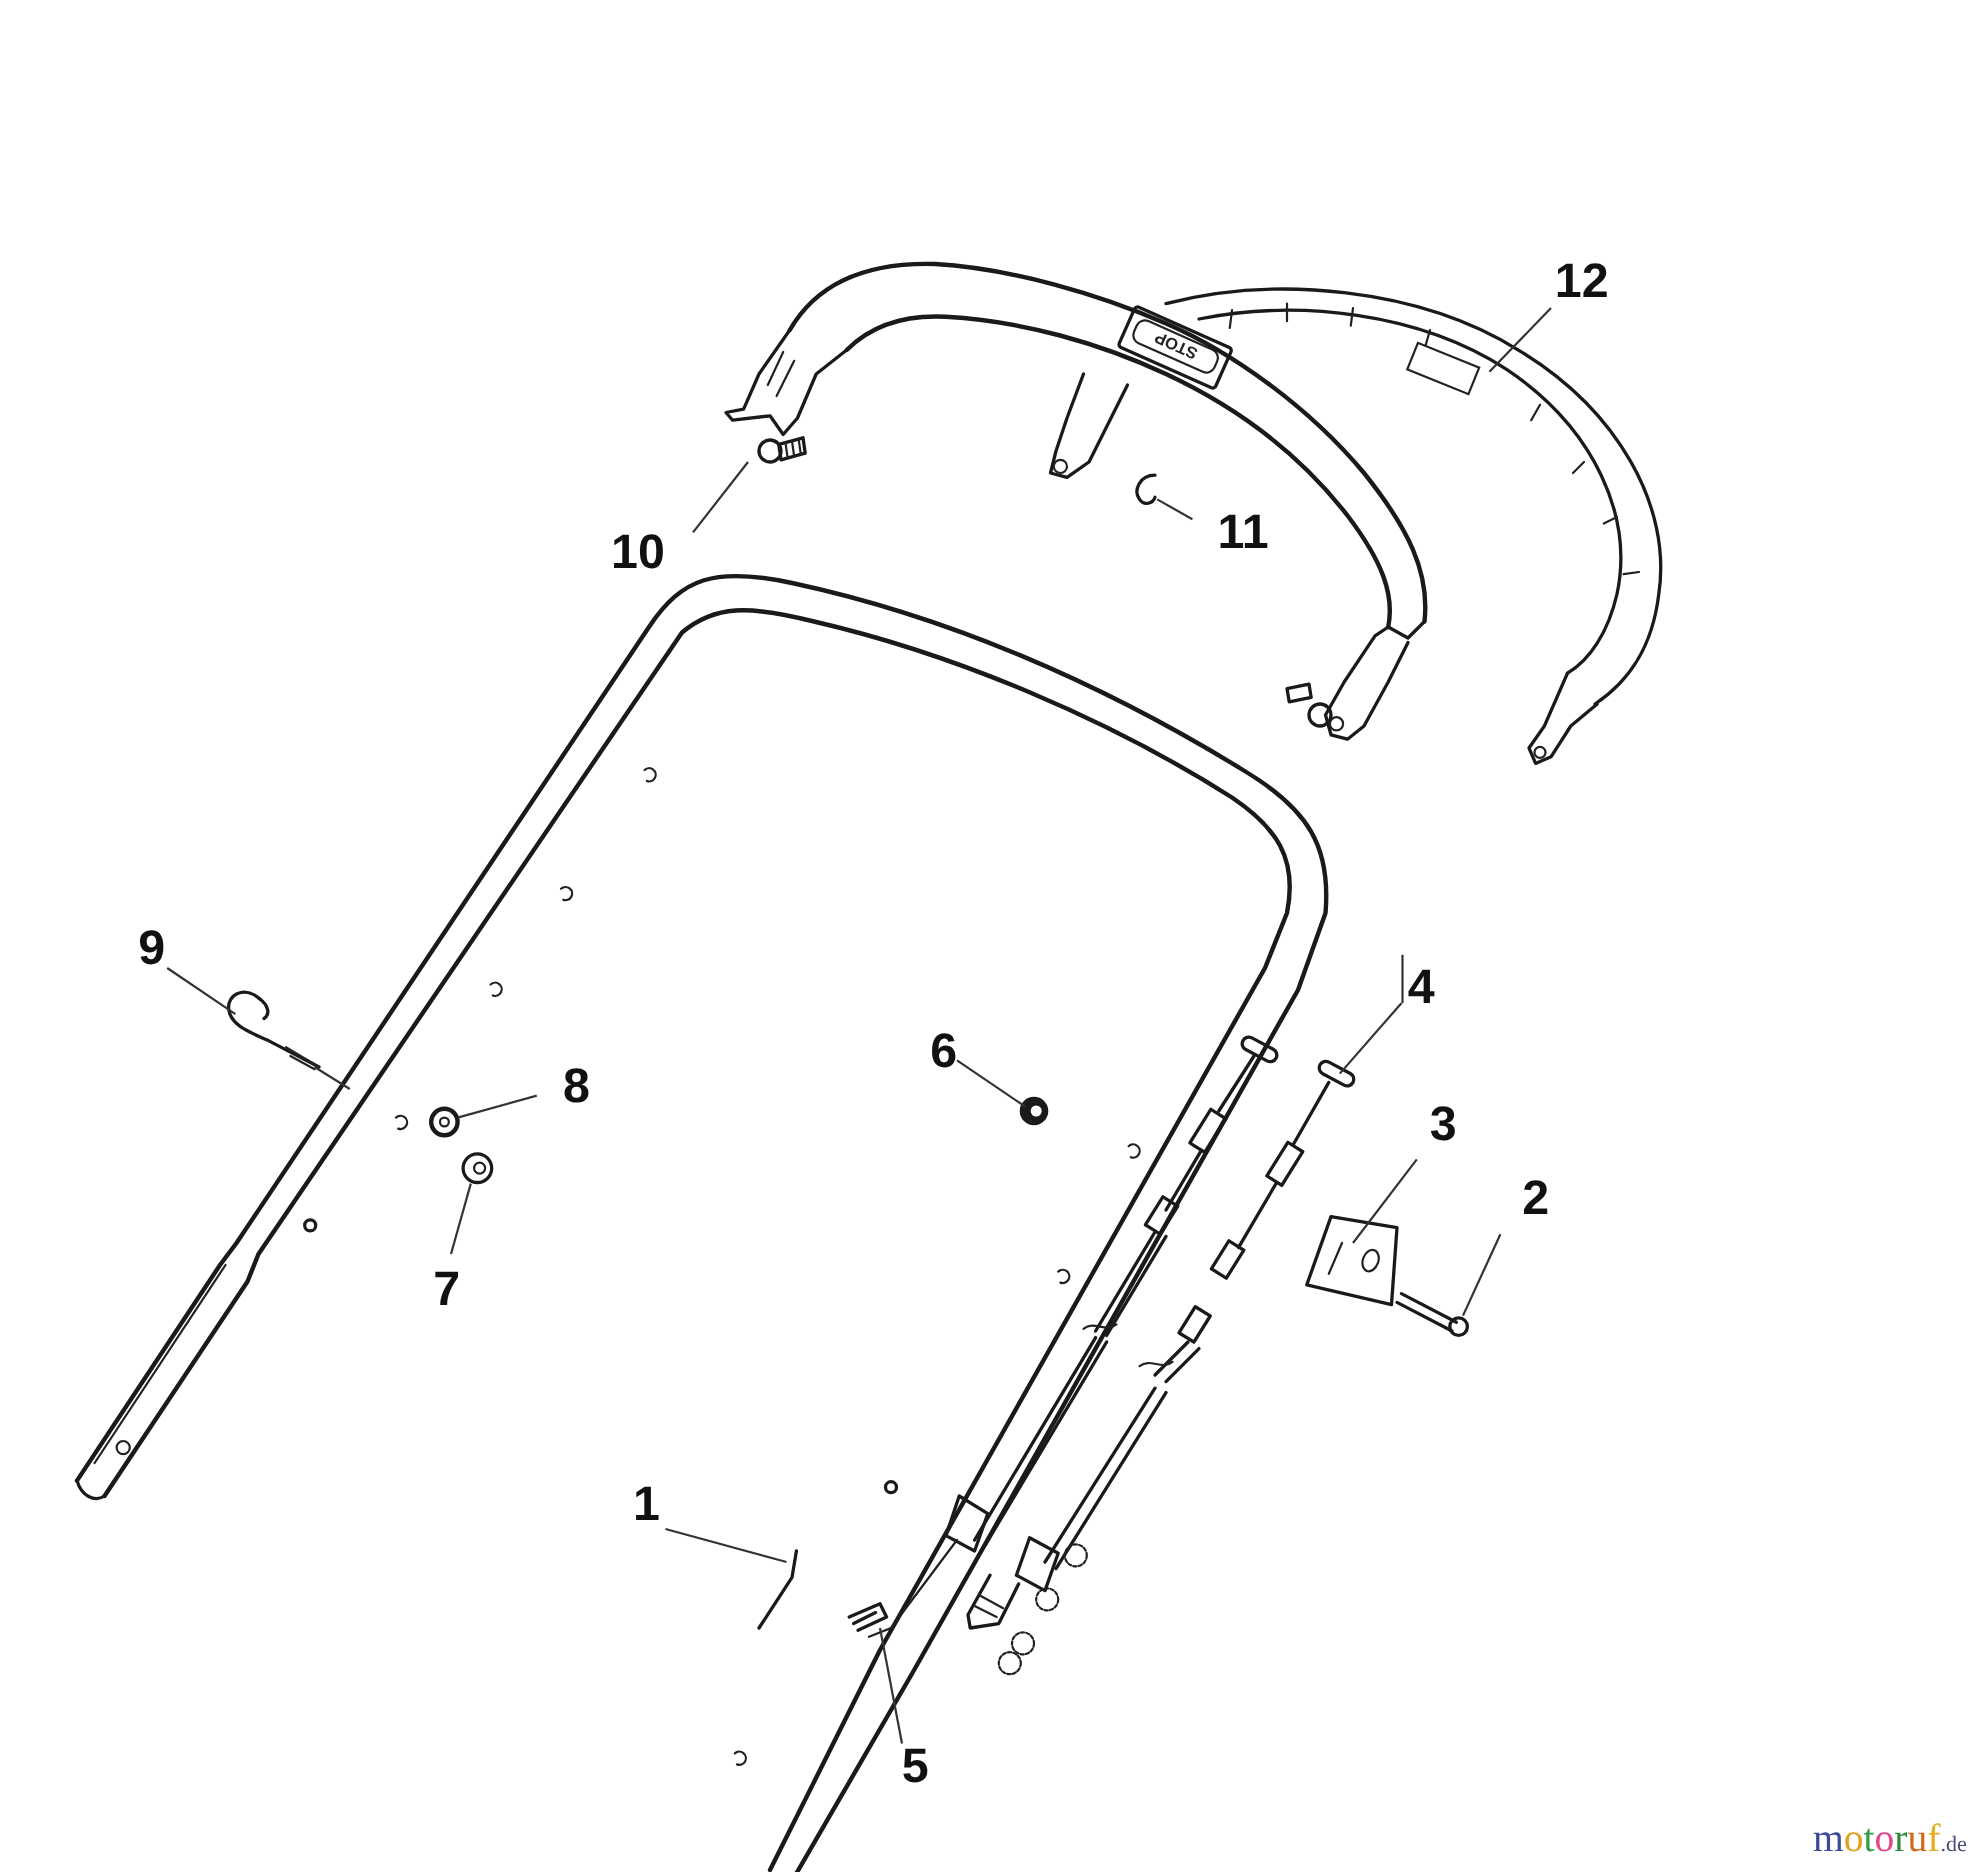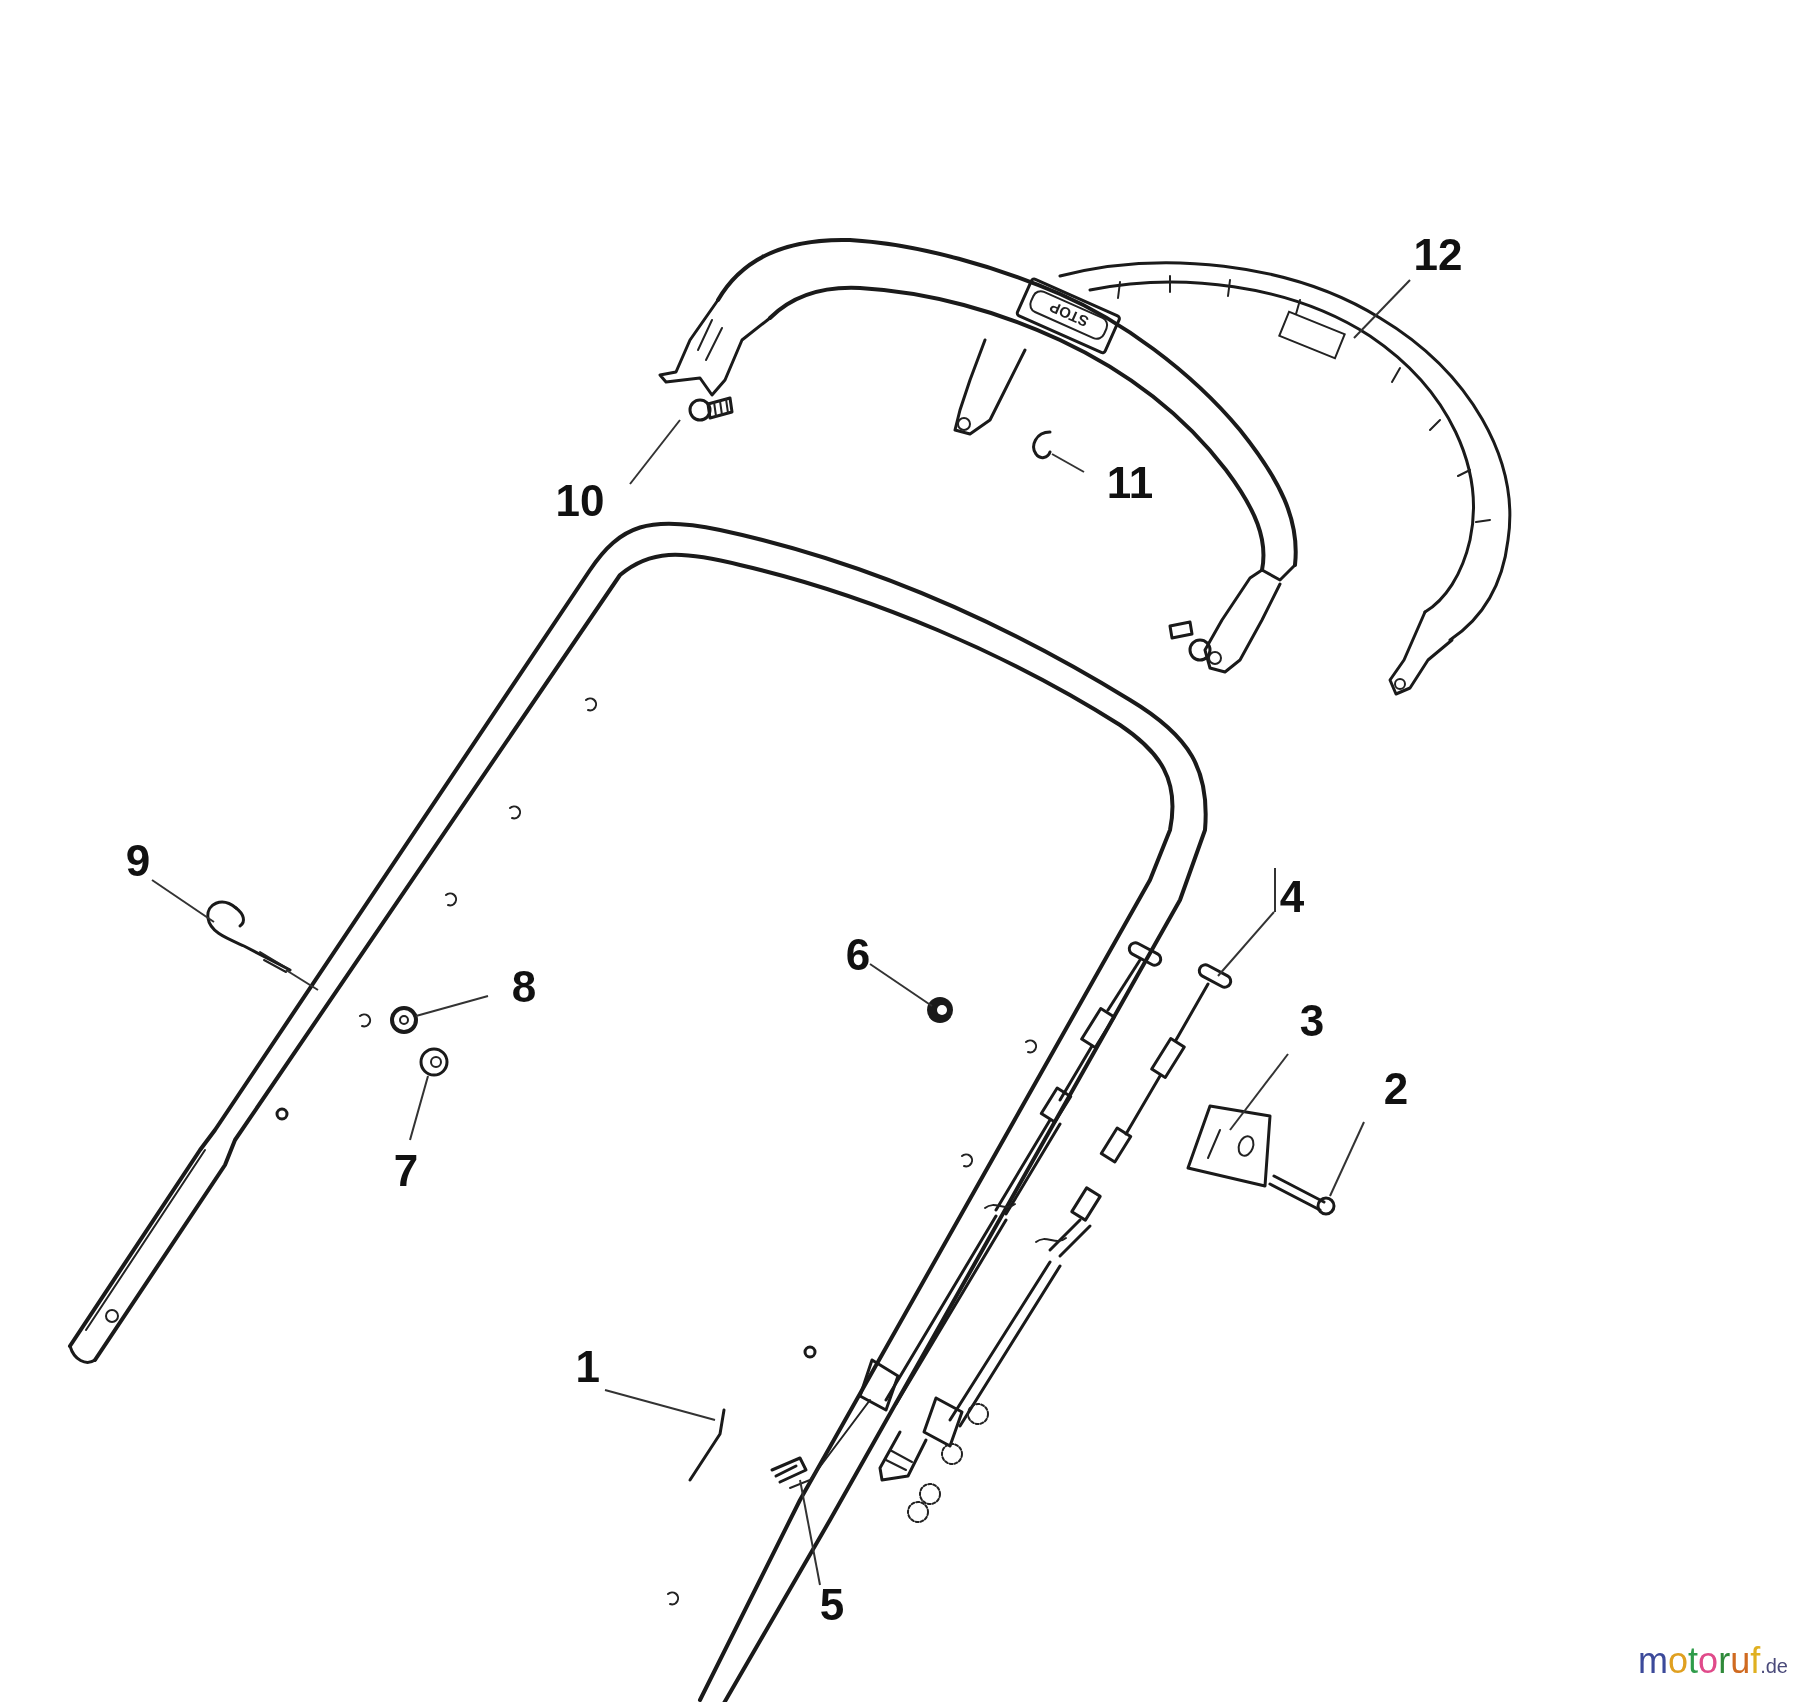--- a/index.html
+++ b/index.html
@@ -5,21 +5,21 @@
   html, body { margin: 0; padding: 0; background: #ffffff; }
   body { width: 1800px; height: 1702px; position: relative; overflow: hidden;
          font-family: "Liberation Sans", sans-serif; }
   #diagram { position: absolute; left: 0; top: 0; width: 1800px; height: 1702px; }
   .ln { fill: none; stroke: #1a1a1a; stroke-width: 4; stroke-linecap: round; stroke-linejoin: round; }
   .ln3 { fill: none; stroke: #1a1a1a; stroke-width: 3; stroke-linecap: round; stroke-linejoin: round; }
   .thin { fill: none; stroke: #222; stroke-width: 2; stroke-linecap: round; }
   .leader { fill: none; stroke: #333; stroke-width: 2; }
   .part-label { font-family: "Liberation Sans", sans-serif; font-weight: bold; font-size: 44px; fill: #111; }
   .stop-text { font-family: "Liberation Sans", sans-serif; font-weight: bold; font-size: 15px; fill: #222; }
-  .wm { position: absolute; right: 12px; bottom: 20px; font-family: Liberation Sans, sans-serif; font-size: 36px; letter-spacing: 0px; }
+  .wm { position: absolute; right: 12px; bottom: 10px; font-family: Liberation Serif, serif; font-size: 36px; letter-spacing: 0px; }
   .wm span { display: inline-block; }
   .wm .tld { font-size: 20px; color: #4a4a7a; }
 </style>
 </head>
 <body>
 
 <svg id="diagram" viewBox="0 0 1800 1702" xmlns="http://www.w3.org/2000/svg">
 
   <g>
     <path class="ln3" d="M1060,276 C1160,250 1290,262 1380,318 C1470,372 1520,460 1508,540 C1502,590 1480,620 1450,640"></path>

